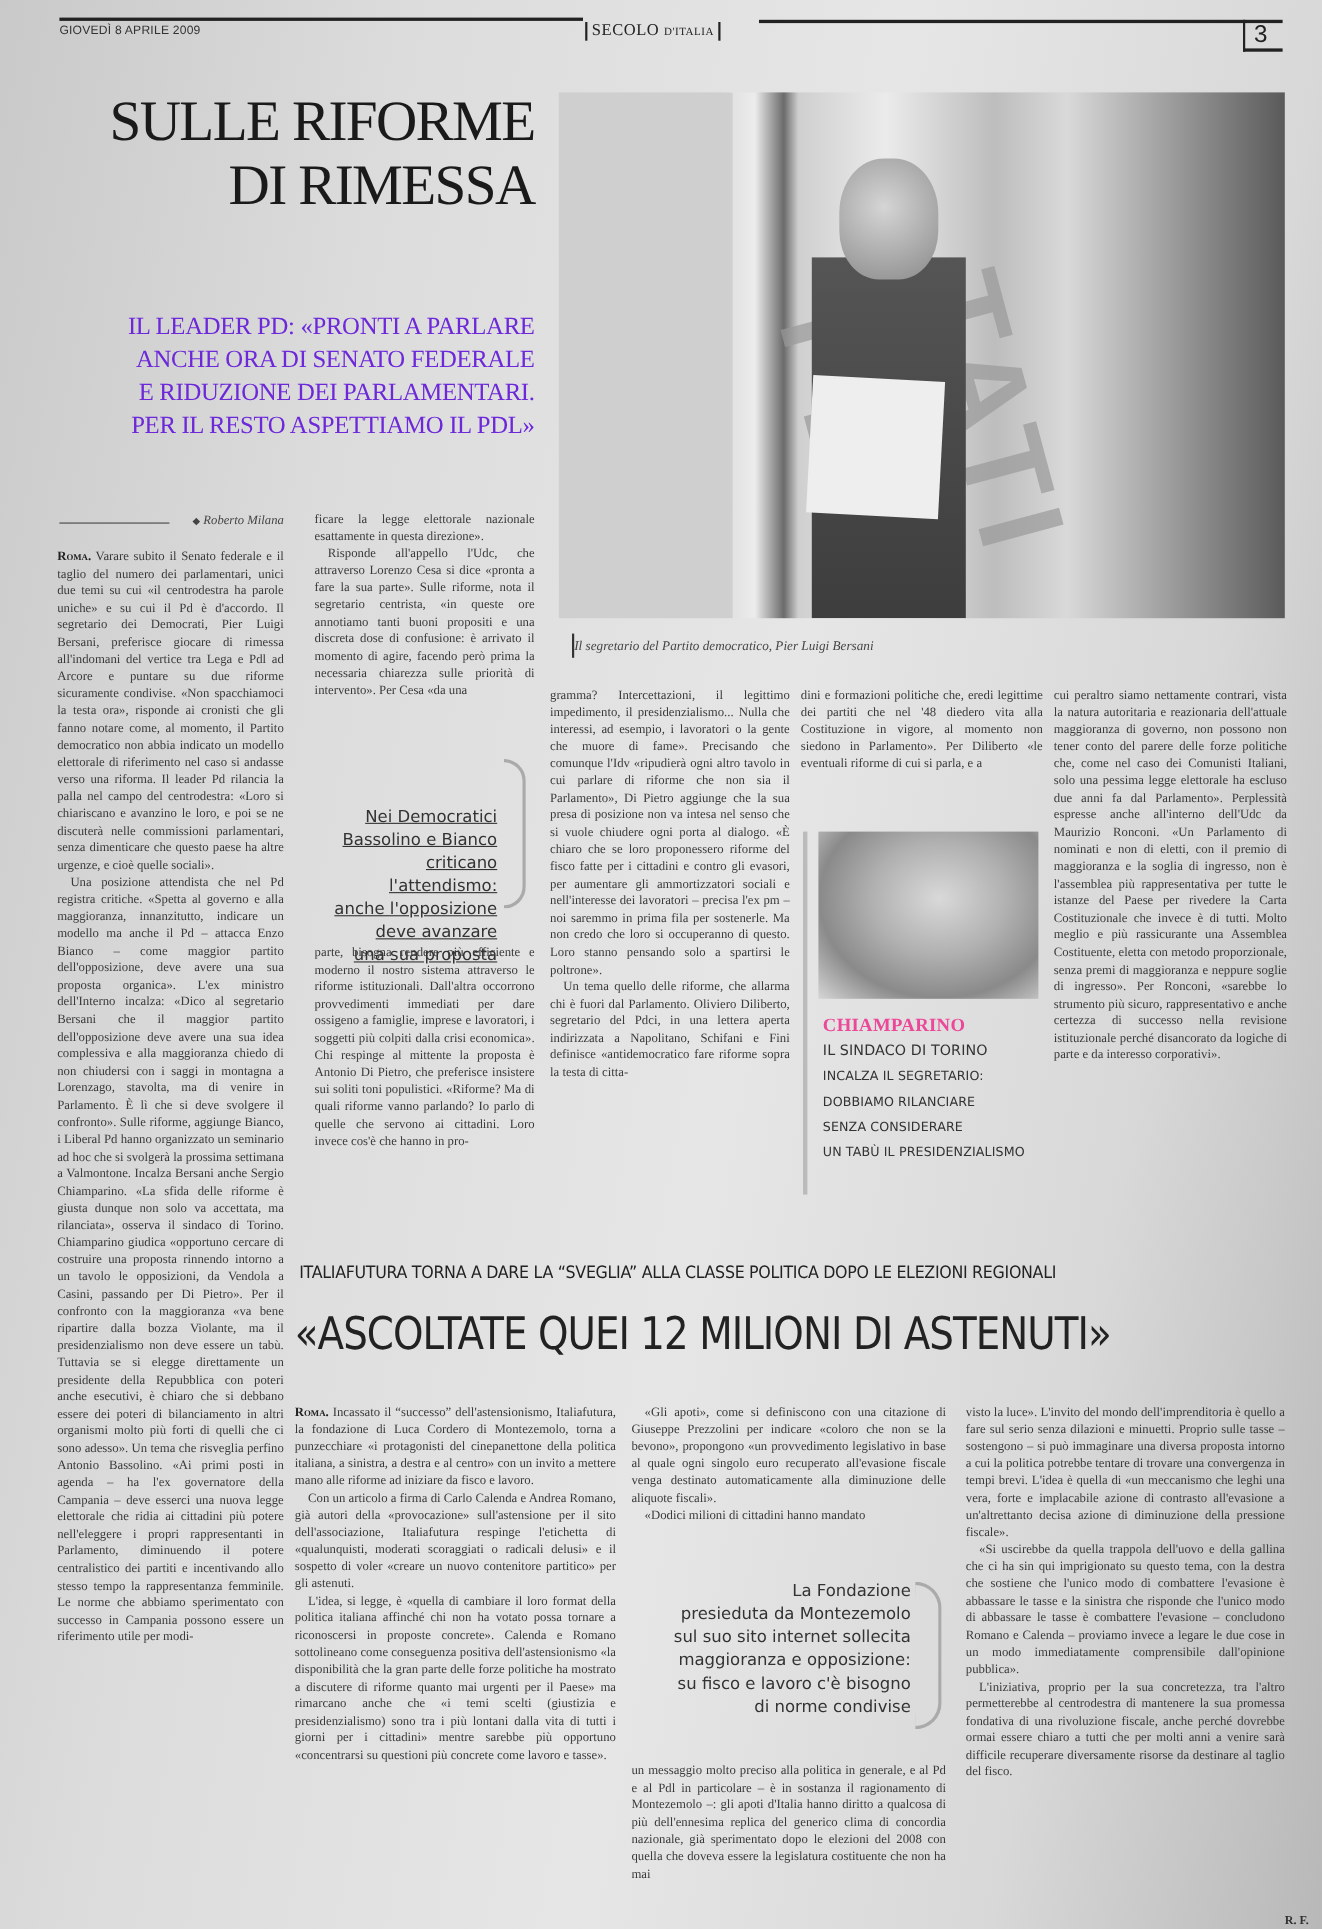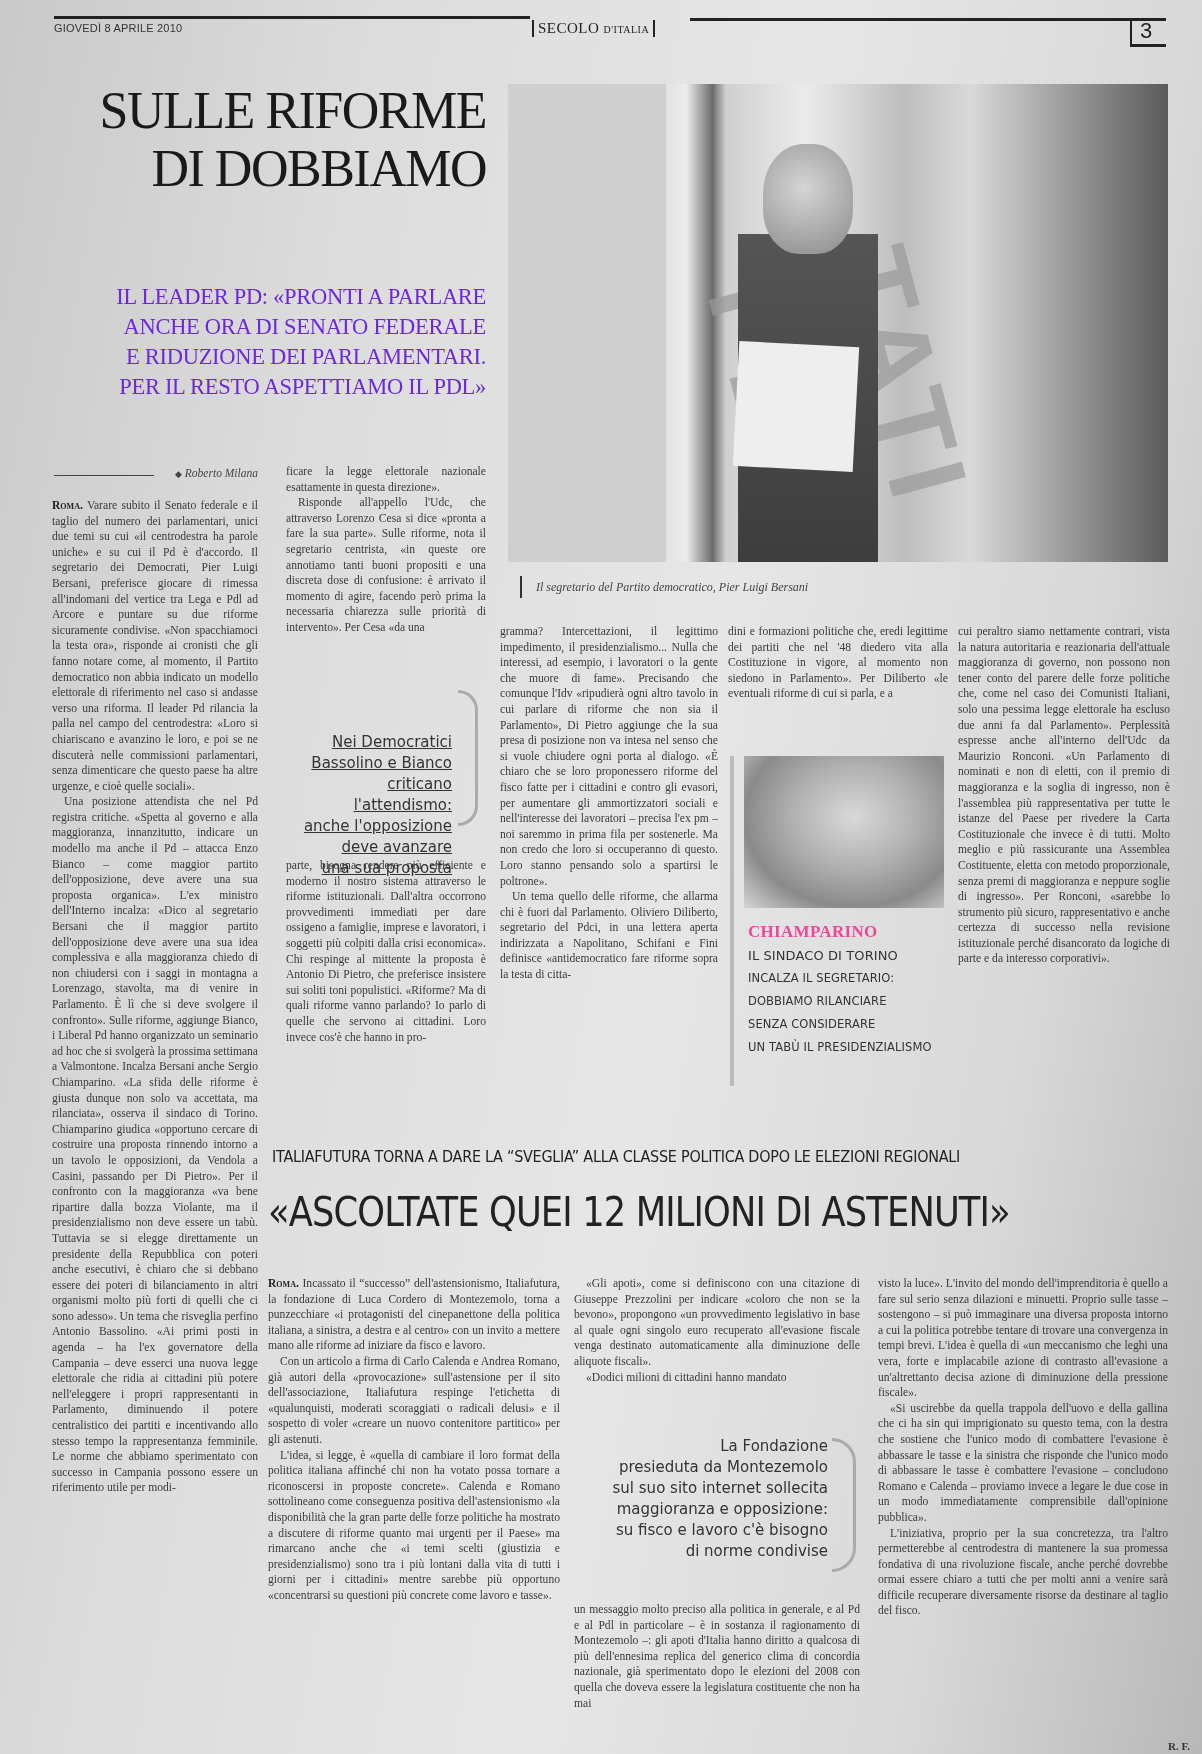--- a/index.html
+++ b/index.html
@@ -24,21 +24,21 @@
   .headline { left: 60px; top: 82px; width: 426px; text-align: right; font-family: "Liberation Serif", serif; font-size: 52px; line-height: 58px; color: #1a1a1a; letter-spacing: -1.5px; }
   .subhead { left: 44px; top: 282px; width: 442px; text-align: right; font-family: "Liberation Serif", serif; font-size: 22.5px; line-height: 30px; color: #6d28d9; letter-spacing: -0.3px; }
 
   
   .photo-main { left: 508px; top: 84px; width: 660px; height: 478px; background: linear-gradient(90deg, #d5d5d5 0%, #d0d0d0 22%, #e2e2e2 24%, #ececec 27%, #6b6b6b 31%, #cfcfcf 33%, #ebebeb 45%, #bdbdbd 60%, #d9d9d9 70%, #8d8d8d 88%, #5a5a5a 100%); overflow: hidden; }
   .photo-main .door { position: absolute; left: 0; top: 0; width: 158px; height: 100%; background: #cfcfcf; }
   .photo-main .person-head { position: absolute; left: 255px; top: 60px; width: 90px; height: 110px; border-radius: 45% 45% 40% 40%; background: radial-gradient(circle at 45% 40%, #d5d5d5, #8a8a8a); }
   .photo-main .person-body { position: absolute; left: 230px; top: 150px; width: 140px; height: 328px; background: linear-gradient(180deg,#555 0%, #3d3d3d 100%); }
   .photo-main .paper { position: absolute; left: 228px; top: 260px; width: 120px; height: 125px; background: #eeeeee; transform: rotate(3deg); }
   .photo-main .bus-text { position: absolute; left: 420px; top: 150px; font-family: "Liberation Sans", sans-serif; font-weight: bold; font-size: 110px; color: #9a9a9a; transform: rotate(75deg); transform-origin: left top; letter-spacing: 8px; opacity: 0.7; }
-  .caption { left: 520px; top: 576px; font-style: italic; font-size: 12px; color: #444; border-left: 2px solid #333; padding-left: 14px; height: 22px; line-height: 22px; }
+  .caption { left: 520px; top: 576px; font-style: italic; font-size: 12px; color: #444; border-left: 2px solid #333; height: 22px; line-height: 22px; }
 
   
   .byline { left: 54px; top: 467px; width: 204px; text-align: right; font-style: italic; font-size: 11.5px; color: #444; }
   .byline::before { content: ""; position: absolute; left: 0; top: 8px; width: 100px; height: 1px; background: #444; }
   .byline .diamond { font-style: normal; font-size: 9px; margin-right: 3px; }
 
   
   .col { font-size: 11.6px; line-height: 15.6px; color: #3a3a3a; text-align: justify; hyphens: auto; }
   .col p { text-indent: 12px; }
   .col p.first { text-indent: 0; }
@@ -57,27 +57,27 @@
   
   .kicker { left: 272px; top: 1148px; font-family: "DejaVu Sans", sans-serif; font-size: 15.5px; color: #222; letter-spacing: -0.3px; transform: scaleX(0.93); transform-origin: left; }
   .headline2 { left: 268px; top: 1188px; font-family: "DejaVu Sans", sans-serif; font-size: 41px; color: #222; letter-spacing: -1px; transform: scaleX(0.86); transform-origin: left; white-space: nowrap; }
   .signoff { left: 1168px; top: 1740px; font-size: 11px; font-weight: bold; color: #333; }
 </style>
 </head>
 <body>
 
 <div class="mast-line" style="left:54px; top:16px; width:476px;"></div>
 <div class="mast-line" style="left:690px; top:18px; width:476px;"></div>
-<div class="abs mast-date">GIOVEDÌ 8 APRILE 2010</div>
+<div class="abs mast-date">GIOVEDÌ 8 APRILE 2009</div>
 <div class="abs mast-name"><span>SECOLO</span> <small>D'ITALIA</small></div>
 <div class="abs mast-page">3</div>
 
 <div class="abs headline">
   <div>SULLE RIFORME</div>
-  <div>DI DOBBIAMO</div>
+  <div>DI RIMESSA</div>
 </div>
 <div class="abs subhead">
   <div>IL LEADER PD: «PRONTI A PARLARE</div>
   <div>ANCHE ORA DI SENATO FEDERALE</div>
   <div>E RIDUZIONE DEI PARLAMENTARI.</div>
   <div>PER IL RESTO ASPETTIAMO IL PDL»</div>
 </div>
 
 <div class="abs photo-main">
   <div class="door"></div>

